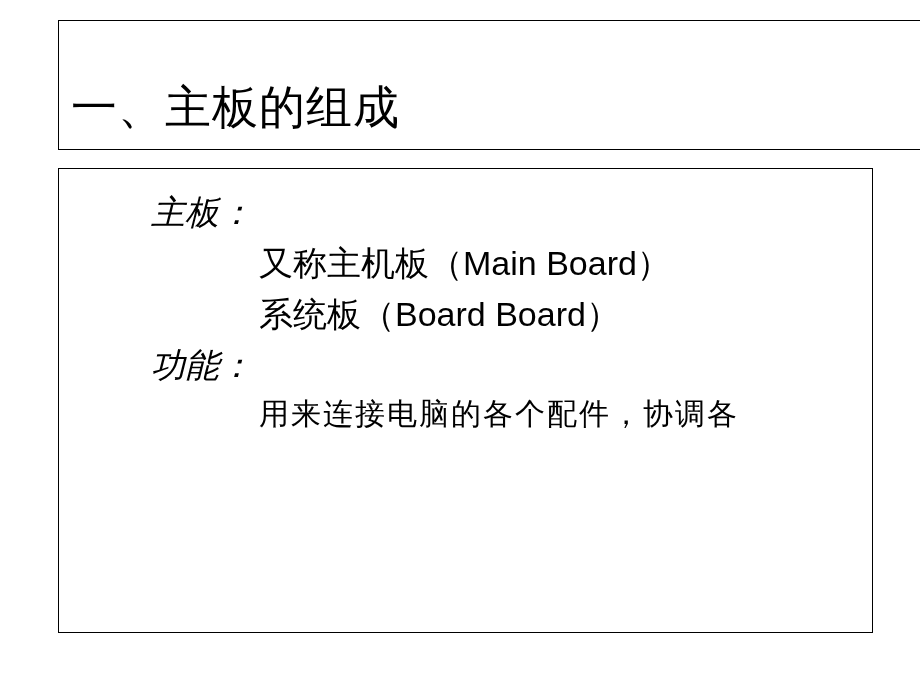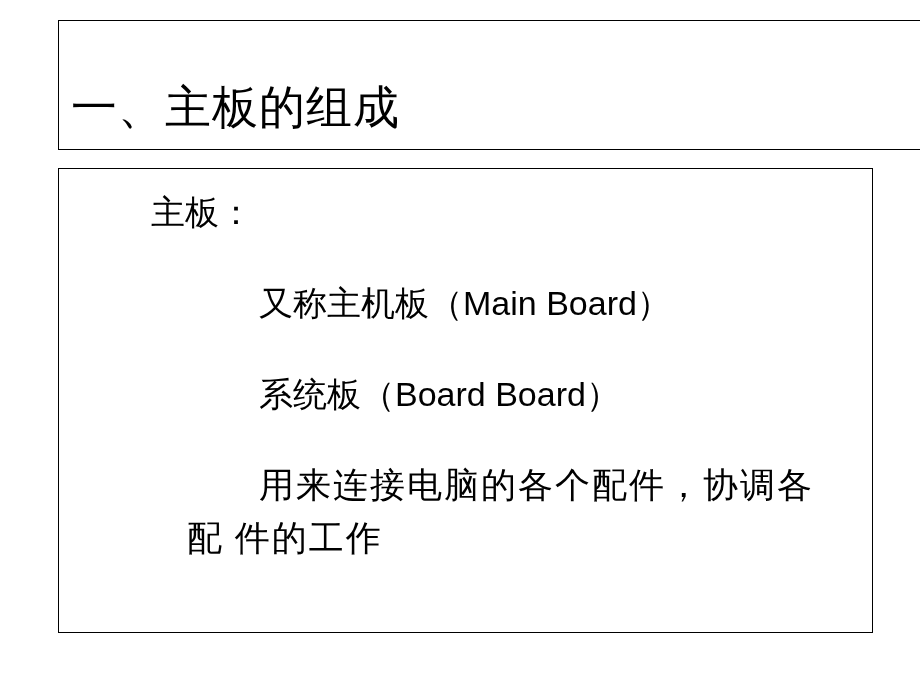--- a/index.html
+++ b/index.html
@@ -46,41 +46,41 @@
       font-size: 34px;
       color: #000;
       line-height: 1.5;
       white-space: pre;
     }
     .mixed-font {
       font-family: Arial, "SimSun", "宋体", sans-serif;
     }
     .indent-1 {
       padding-left: 72px;
+      font-style: italic;
     }
     .indent-2 {
       padding-left: 180px;
-      margin-top: 40px;
     }
     .indent-body {
       padding-left: 108px;
     }
     .body-wrap {
-      font-size: 35px;
+      font-size: 30px;
       line-height: 1.5;
       letter-spacing: 2px;
       font-family: Liberation Serif, serif;
     }
   </style>
 </head>
 <body>
 
 <div class="title-box">
   <div class="title-text">一、主板的组成</div>
 </div>
 
 <div class="content-box">
   <div class="line indent-1">主板：</div>
   <div class="line indent-2 mixed-font">又称主机板（Main Board）</div>
   <div class="line indent-2 mixed-font">系统板（Board Board）</div>
+  <div class="line indent-1">功能：</div>
   <div class="body-wrap indent-2">用来连接电脑的各个配件，协调各</div>
-  <div class="body-wrap indent-body">配 件的工作</div>
 </div>
 
 </body></html>

